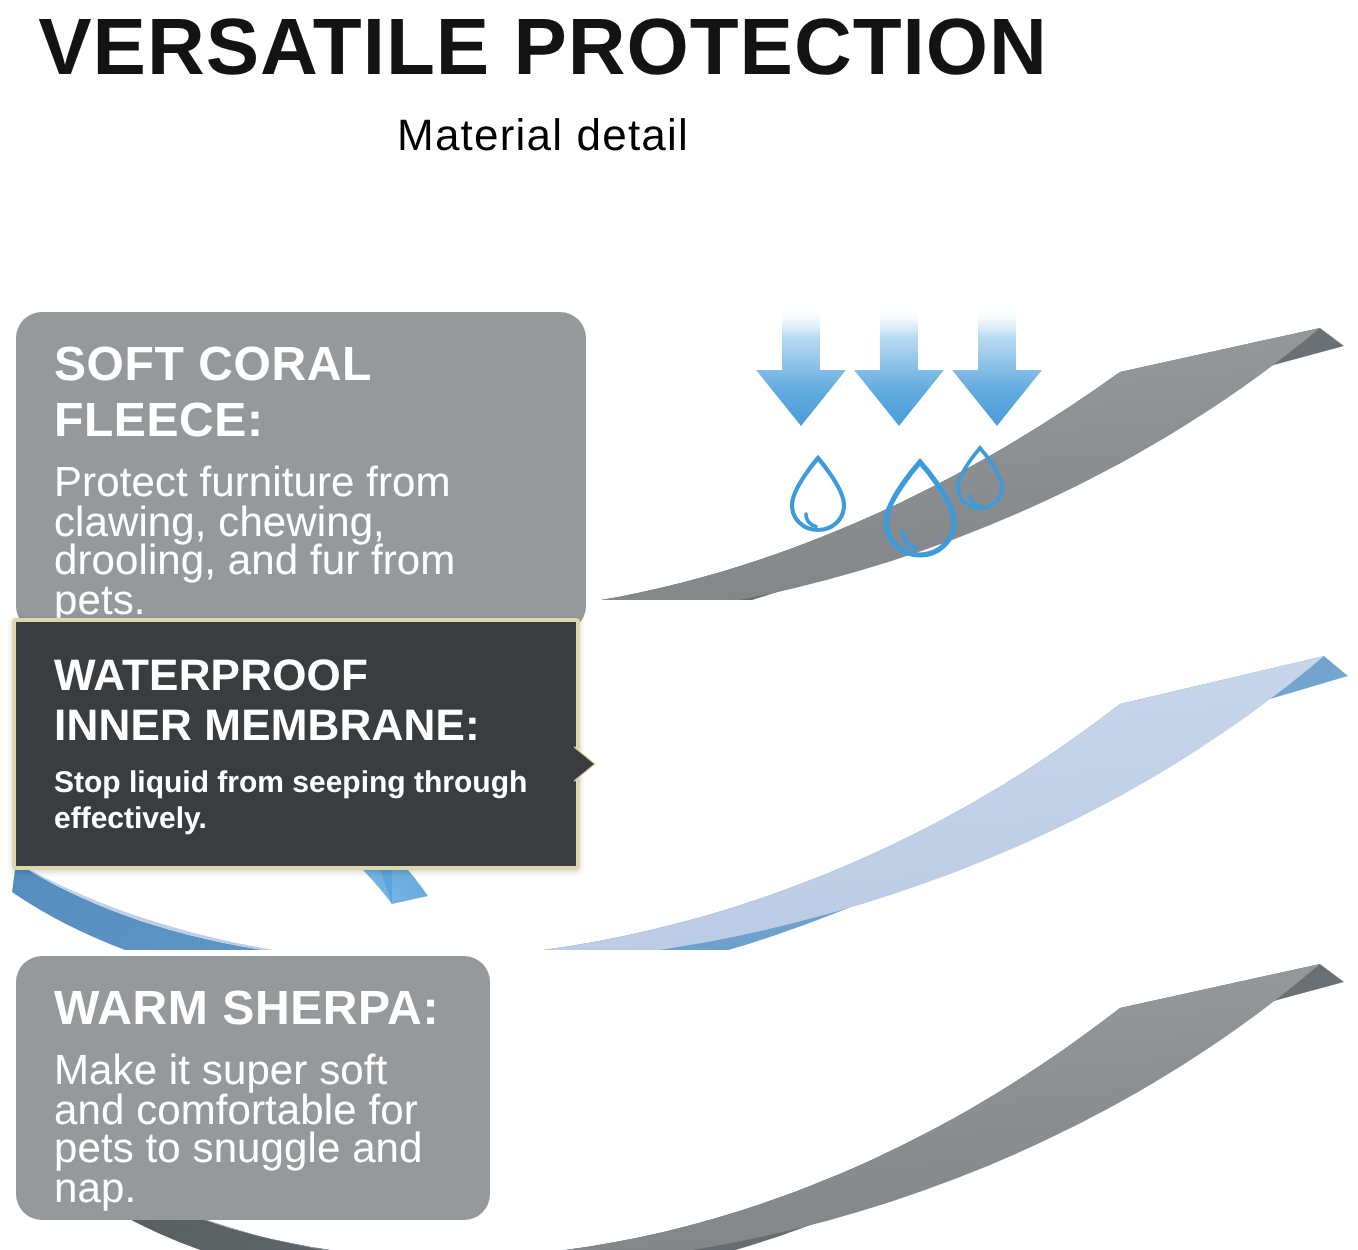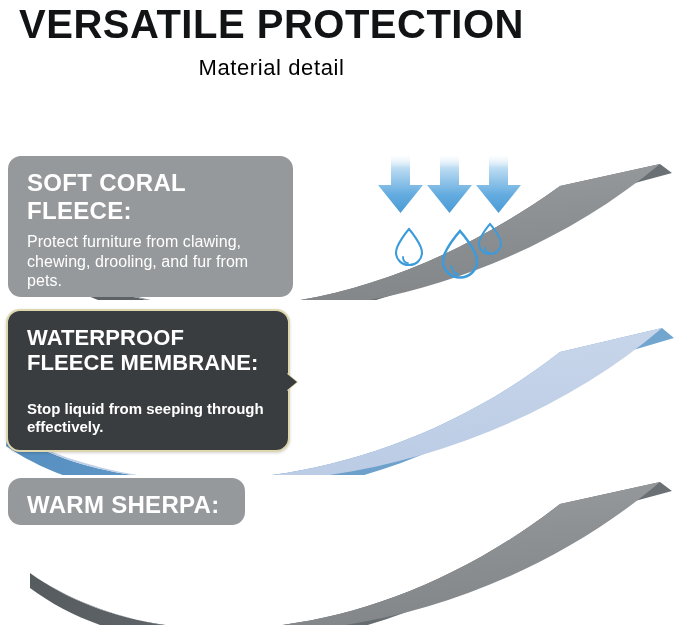--- a/index.html
+++ b/index.html
@@ -73,45 +73,44 @@
     background: #96999b;
     border-radius: 13px 13px 13px 13px;
     padding: 13px 18px 6px 19px;
   }
   .callout-gray .c-title {
     font-size: 24px;
     line-height: 28px;
     letter-spacing: 0.3px;
   }
   .callout-gray .c-body {
-    font-size: 16px;
+    font-size: 21px;
     line-height: 19.5px;
     padding-top: 7px;
     letter-spacing: 0.05px;
   }
 
   
   .callout-dark {
     background: #3a3d3f;
     border: 2.5px solid #ded7ae;
-    border-radius: 14px;
+    border-radius: 2px;
     padding: 14px 18px 14px 19px;
     box-shadow: 0 1px 3px rgba(0,0,0,0.18);
   }
   .callout-dark .c-title {
     font-size: 22px;
     line-height: 25px;
     letter-spacing: 0.1px;
   }
   .callout-dark .c-body {
     font-size: 15px;
     line-height: 18px;
     font-weight: 700;
     padding-top: 8px;
-    margin-top: 17px;
   }
 
   
   .dark-tail {
     position: absolute;
     right: -9px;
     top: 62px;
     width: 0;
     height: 0;
     border-top: 9px solid transparent;
@@ -234,21 +233,21 @@
                L 142 66
                L 160 18
                L 178 56
                L 174 74
                C 174 74 186 104 196 134 Z" fill="#5aa5dc"></path>
     </g>
   </svg>
 
   <div class="callout callout-dark" id="callout-membrane">
     <p class="c-title">WATERPROOF</p>
-    <p class="c-title">FLEECE MEMBRANE:</p>
+    <p class="c-title">INNER MEMBRANE:</p>
     <p class="c-body">Stop liquid from seeping through effectively.</p>
     <span class="dark-tail"></span>
   </div>
 
   <svg id="layer-3" class="layer-svg" width="679" height="165" viewBox="0 0 679 165" xmlns="http://www.w3.org/2000/svg">
     <defs>
       <linearGradient id="gFab3Top" x1="0" y1="0" x2="0.35" y2="1">
         <stop offset="0%" stop-color="#9da1a4"></stop>
         <stop offset="55%" stop-color="#8d9194"></stop>
         <stop offset="100%" stop-color="#83878a"></stop>
@@ -262,15 +261,16 @@
 
     <path d="M 30 113 C 150 200 370 192 560 44 L 660 22
              L 672 31 L 572 58 C 376 212 148 216 30 128 Z" fill="url(#gFab3Edge)"></path>
 
     <path d="M 30 113 C 150 200 370 192 560 44 L 660 22
              C 468 186 176 216 30 113 Z" fill="url(#gFab3Top)"></path>
   </svg>
 
   <div class="callout callout-gray" id="callout-sherpa">
     <p class="c-title">WARM SHERPA:</p>
+    <p class="c-body">Make it super soft and comfortable for pets to snuggle and nap.</p>
   </div>
 
 </div>
 
 </body></html>

